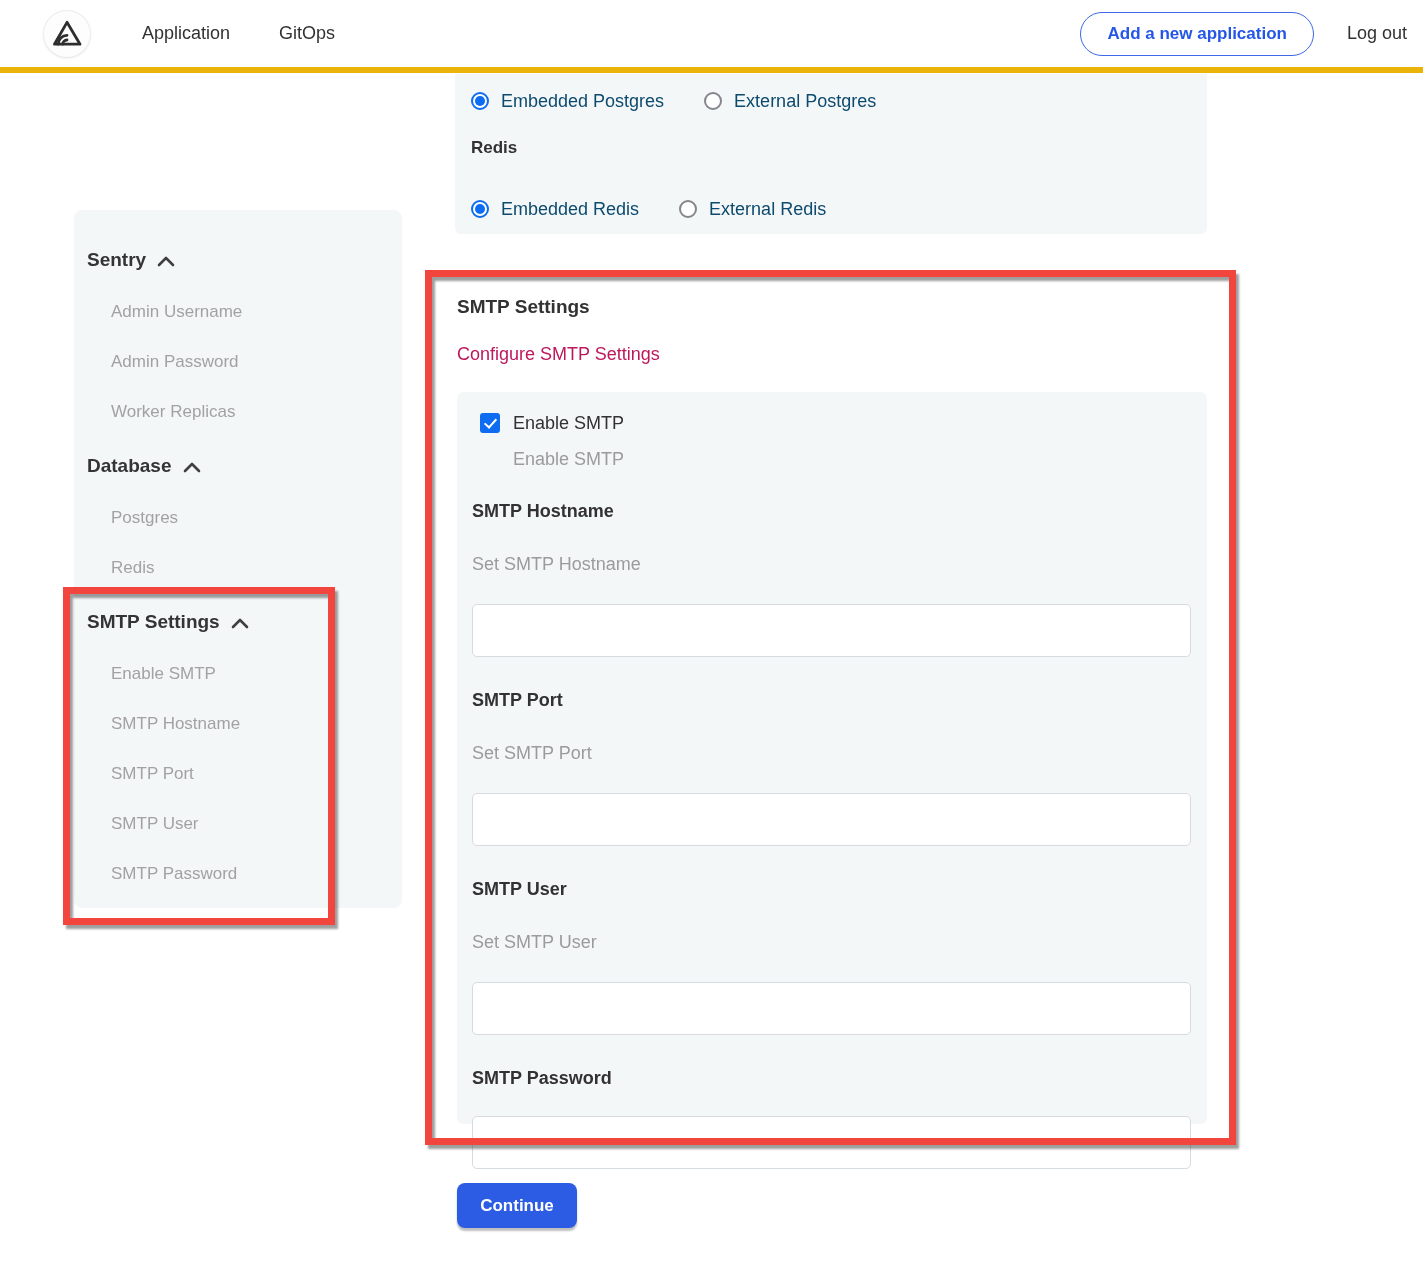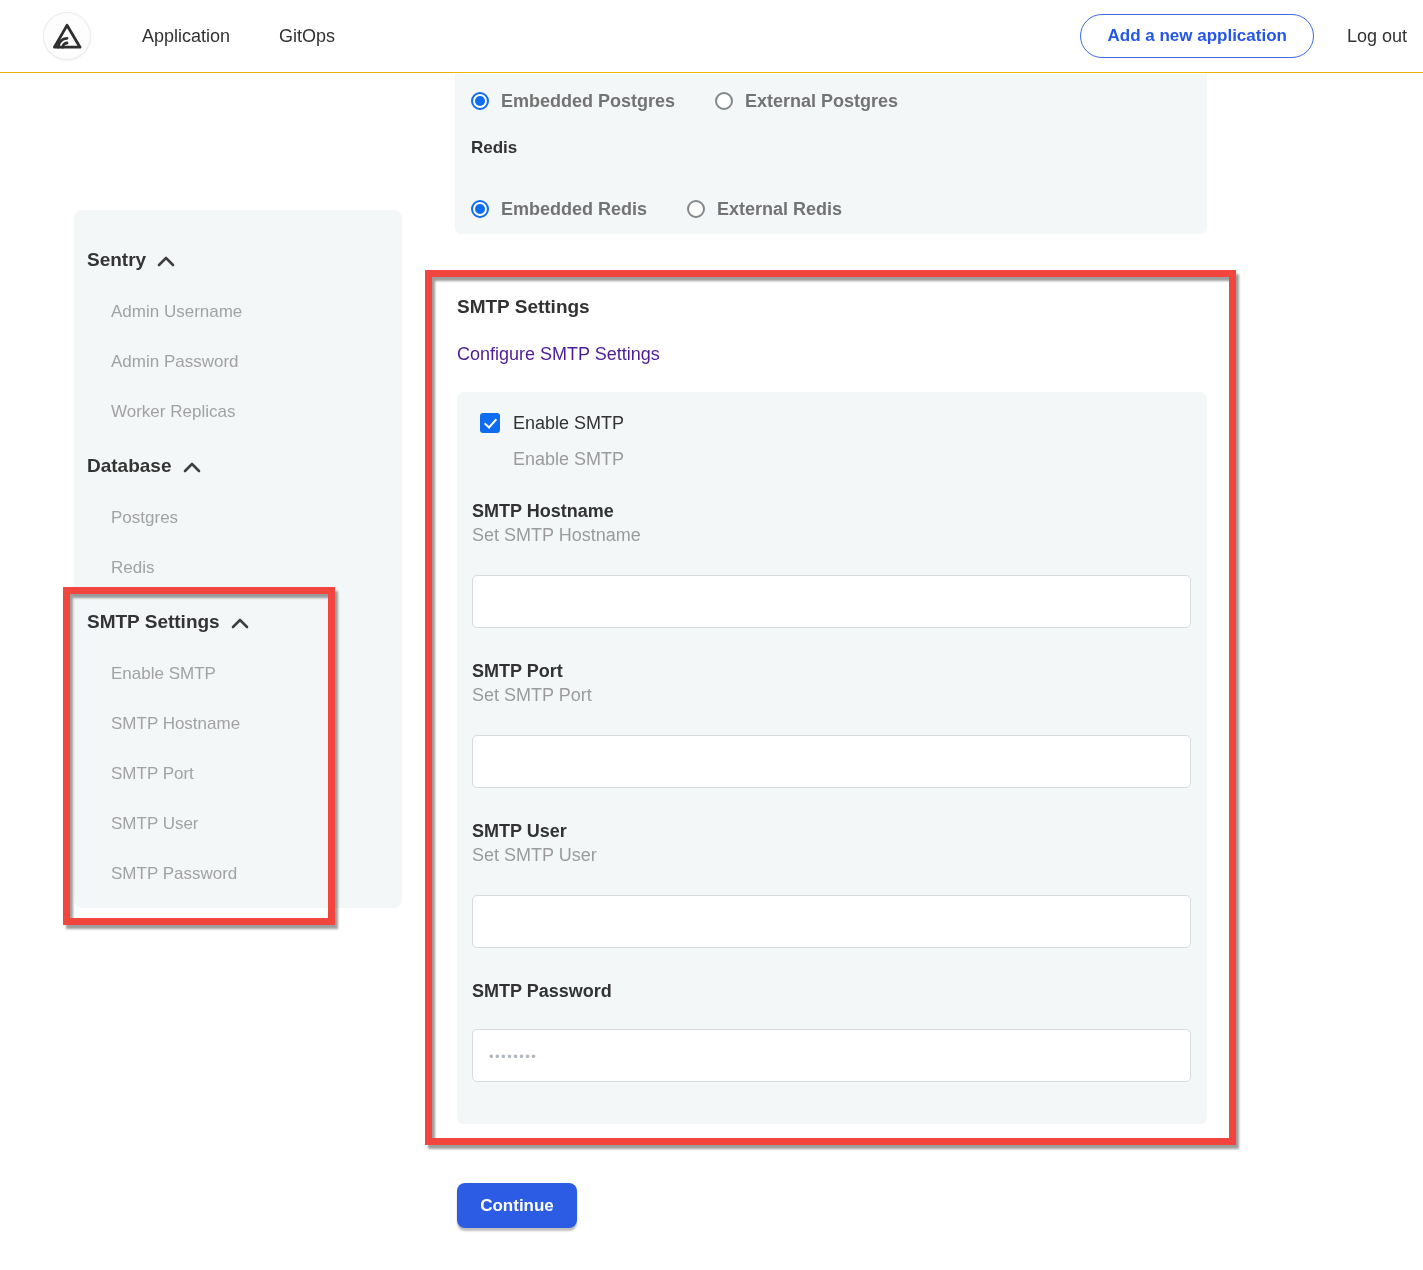--- a/index.html
+++ b/index.html
@@ -8,21 +8,21 @@
     background: #ffffff;
     font-family: "Liberation Sans", "DejaVu Sans", sans-serif;
     color: #323232;
     position: relative;
     overflow: hidden;
   }
 
   
   .topnav {
     position: absolute; left: 0; top: 0; width: 1423px; height: 73px;
-    background: #fff; border-bottom: 1px solid #eab308;
+    background: #fff; border-bottom: 6px solid #eab308;
     display: flex; align-items: center;
   }
   .logo-badge {
     margin-left: 44px;
     width: 46px; height: 46px; border-radius: 50%;
     background: #fdfdfd;
     box-shadow: 0 0 0 1px #ececec, 0 1px 3px rgba(0,0,0,0.12);
     display: flex; align-items: center; justify-content: center;
     flex: 0 0 auto;
   }
@@ -51,21 +51,21 @@
   .radio {
     width: 18px; height: 18px; border-radius: 50%;
     background: #fff; position: relative; flex: 0 0 auto;
   }
   .radio.on  { border: 2px solid #0e6cf1; }
   .radio.on::after {
     content: ""; position: absolute; left: 2px; top: 2px;
     width: 10px; height: 10px; border-radius: 50%; background: #0e6cf1;
   }
   .radio.off { border: 2px solid #83878b; }
-  .radio-label { font-size: 18px; color: #737373; margin-left: 12px; font-weight: bold; }
+  .radio-label { font-size: 18px; color: #0c4a6e; margin-left: 12px; }
   .group-label { font-size: 17px; font-weight: 700; color: #323232; margin-top: 24px; height: 22px; }
 
   
   .sidebar {
     position: absolute; left: 74px; top: 210px; width: 328px; height: 698px;
     background: #f4f7f8; border-radius: 8px;
     padding: 38px 0 0 13px;
   }
   .side-group-header {
     display: flex; align-items: center;
@@ -84,42 +84,42 @@
     position: absolute; border: 7px solid #f2453d;
     background: transparent; pointer-events: none;
     filter: drop-shadow(3px 4px 1px rgba(40,40,40,0.45));
     z-index: 5;
   }
   .annotation.sidebar-box { left: 63px; top: 587px; width: 272px; height: 338px; }
   .annotation.form-box   { left: 425px; top: 270px; width: 811px; height: 875px; }
 
   
   .form-title { position: absolute; left: 457px; top: 296px; font-size: 19px; font-weight: 700; color: #323232; }
-  .form-subtitle { position: absolute; left: 457px; top: 344px; font-size: 18px; color: #4c1d95; }
+  .form-subtitle { position: absolute; left: 457px; top: 344px; font-size: 18px; color: #be185d; }
   .form-panel {
     position: absolute; left: 457px; top: 392px; width: 750px; height: 732px;
     background: #f4f7f8; border-radius: 6px;
     padding: 20px 16px 0 15px;
   }
   .checkbox-row { display: flex; align-items: center; margin-left: 8px; height: 22px; cursor: pointer; }
   .checkbox {
     width: 20px; height: 20px; border-radius: 3px; background: #0e6cf1;
     position: relative; flex: 0 0 auto;
   }
   .checkbox::after {
     content: ""; position: absolute; left: 7px; top: 3px;
     width: 5px; height: 10px;
     border: solid #fff; border-width: 0 2.6px 2.6px 0;
     transform: rotate(42deg);
   }
   .checkbox-label { font-size: 18px; color: #323232; margin-left: 13px; }
   .checkbox-helper { font-size: 18px; color: #9b9b9b; margin: 15px 0 0 41px; height: 19px; }
 
   .field-label { font-size: 18px; font-weight: 700; color: #323232; margin-top: 33px; height: 21px; }
-  .field-helper { font-size: 18px; color: #9b9b9b; margin-top: 3px; height: 21px; }
+  .field-helper { font-size: 18px; color: #9b9b9b; margin-top: 32px; height: 21px; }
   .field-input {
     display: block; width: 719px; height: 53px; margin-top: 29px;
     background: #fff; border: 1px solid #d6dbdf; border-radius: 5px;
     font-size: 16px; color: #323232; padding: 0 16px;
     font-family: "Liberation Sans", sans-serif;
     outline: none;
   }
   .field-input.password { margin-top: 27px; letter-spacing: 2px; }
   .field-input.password::placeholder { color: #b0b6bf; font-size: 13px; letter-spacing: 1.5px; }
 

